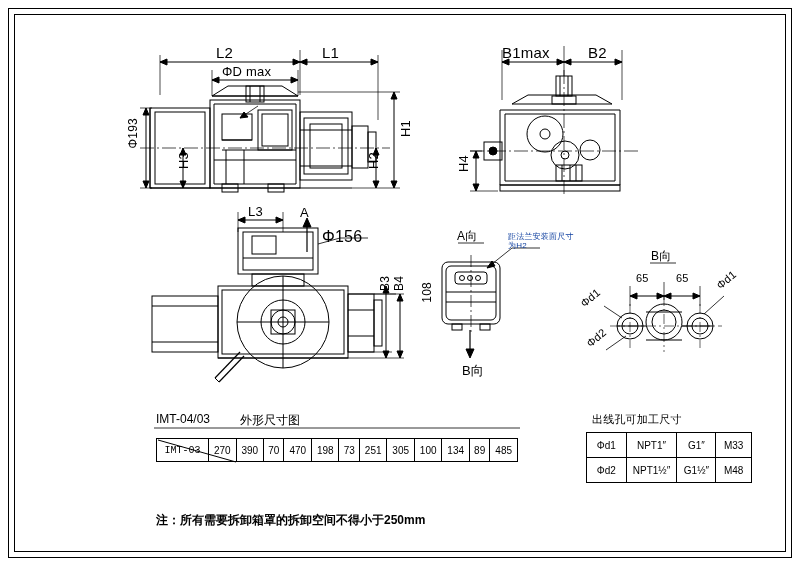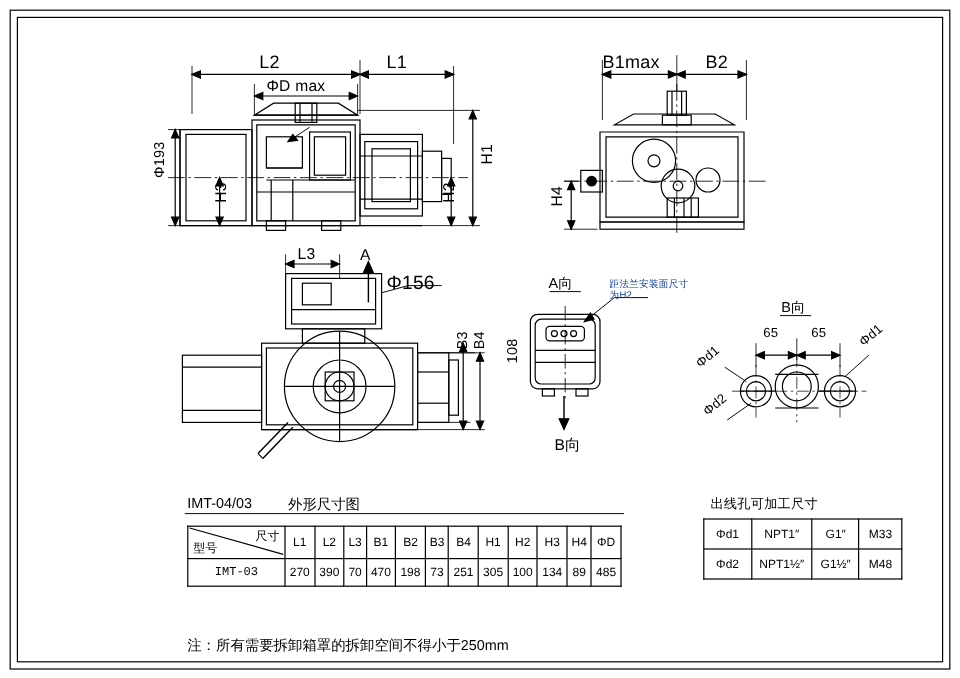--- a/index.html
+++ b/index.html
@@ -294,57 +294,39 @@
   <div class="lbl" style="left:578px;top:300px;font-size:11px;transform:rotate(-40deg);transform-origin:left top;">Φd1</div>
   <div class="lbl" style="left:584px;top:340px;font-size:11px;transform:rotate(-40deg);transform-origin:left top;">Φd2</div>
 
   <div class="lbl" style="left:462px;top:362px;font-size:13px;">B向</div>
 
   <div class="title-line" style="left:156px;top:412px;">IMT-04/03</div>
   <div class="title-line" style="left:240px;top:412px;">外形尺寸图</div>
 
   <table class="tbl" style="left:156px;top:438px;width:362px;">
     <tbody>
-        <tr>
-      <td style="width:80px;height:26px;position:relative;padding:0;">
-        <span style="position:absolute;right:4px;top:1px;font-size:10px;">尺寸</span>
-        <span style="position:absolute;left:4px;bottom:1px;font-size:10px;">型号</span>
-      </td>
-      <td>L1</td>
-      <td>L2</td>
-      <td>L3</td>
-      <td>B1</td>
-      <td>B2</td>
-      <td>B3</td>
-      <td>B4</td>
-      <td>H1</td>
-      <td>H2</td>
-      <td>H3</td>
-      <td>H4</td>
-      <td>ΦD</td>
-    </tr>
     <tr>
       <td style="height:20px;font-family:Liberation Mono, monospace;">IMT-03</td>
       <td>270</td>
       <td>390</td>
       <td>70</td>
       <td>470</td>
       <td>198</td>
       <td>73</td>
       <td>251</td>
       <td>305</td>
       <td>100</td>
       <td>134</td>
       <td>89</td>
       <td>485</td>
     </tr>
   </tbody>
     </table>
 
-  <div class="note" style="left:156px;top:530px;">注：所有需要拆卸箱罩的拆卸空间不得小于250mm</div>
+  <div class="note" style="left:156px;top:512px;font-weight:bold;">注：所有需要拆卸箱罩的拆卸空间不得小于250mm</div>
 
   <div class="lbl" style="left:592px;top:412px;font-size:11px;">出线孔可加工尺寸</div>
   <table class="tbl" style="left:586px;top:432px;width:166px;">
     <tbody>
         <tr>
       <td style="width:42px;height:22px;">Φd1</td>
       <td style="width:50px;">NPT1″</td>
       <td style="width:38px;">G1″</td>
       <td style="width:36px;">M33</td>
     </tr>

